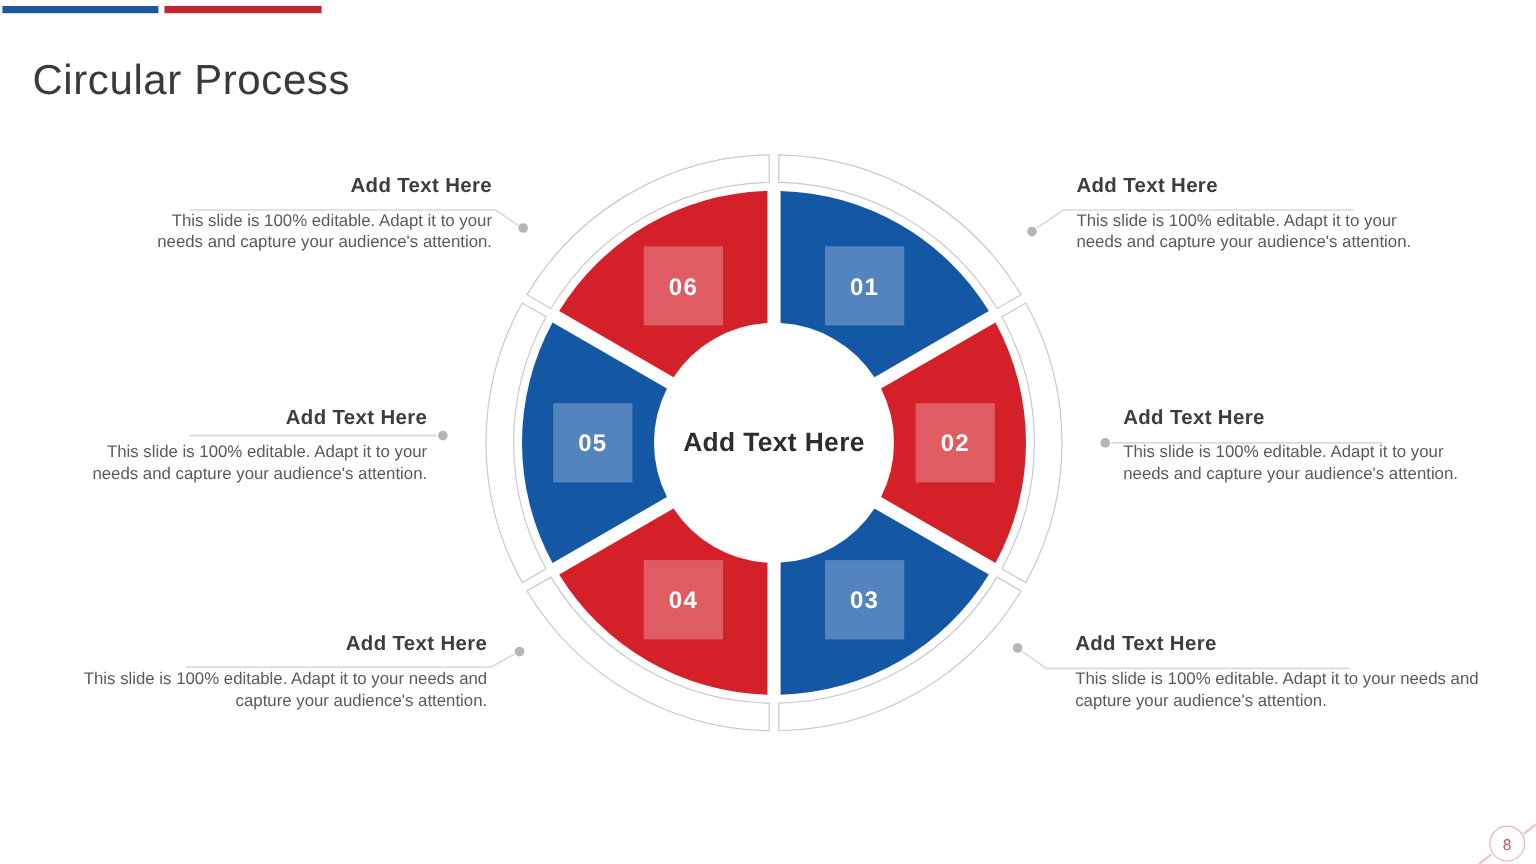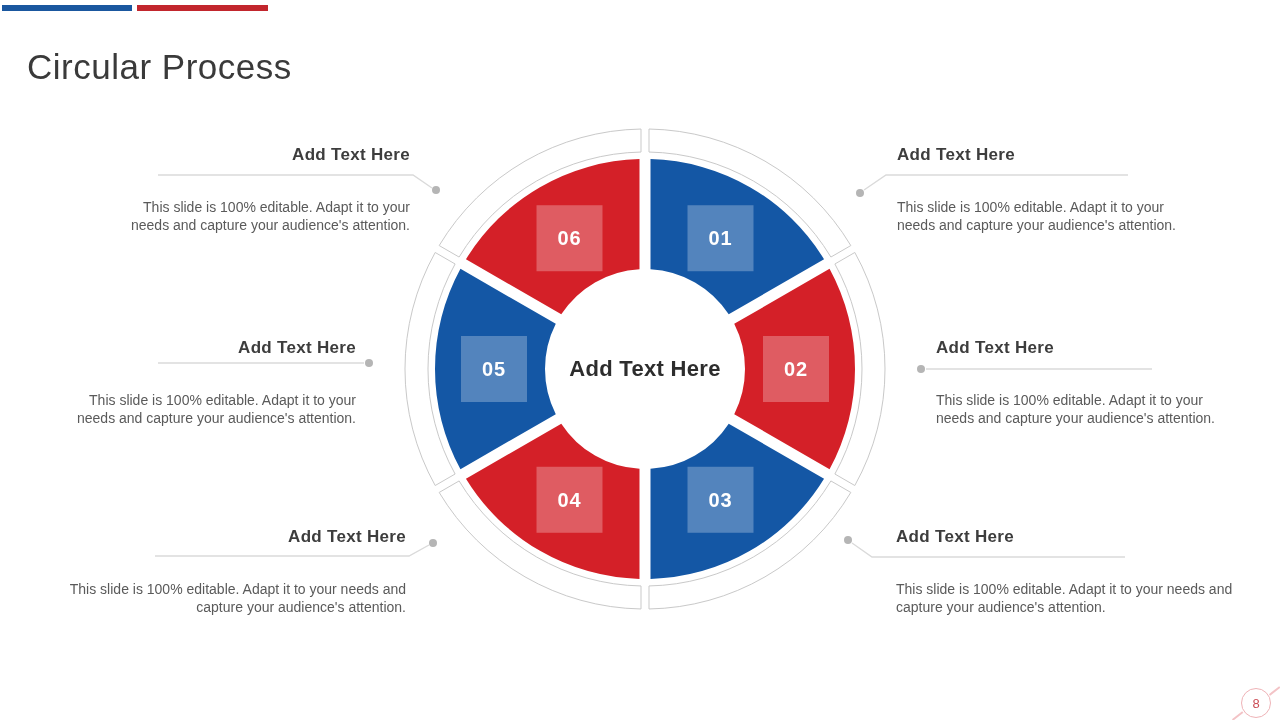--- a/index.html
+++ b/index.html
@@ -27,21 +27,21 @@
     font-size:22px;font-weight:bold;color:#2d2d2d;letter-spacing:0.3px;
   }
   .callout{position:absolute;}
   .pos-tl{left:118px;top:145px;width:292px;text-align:right;}
   .pos-tr{left:897px;top:145px;width:292px;text-align:left;}
   .pos-ml{left:64px;top:338px;width:292px;text-align:right;}
   .pos-mr{left:936px;top:338px;width:292px;text-align:left;}
   .pos-bl{left:48px;top:527px;width:358px;text-align:right;}
   .pos-br{left:896px;top:527px;width:362px;text-align:left;}
   .co-head{font-size:17px;font-weight:bold;color:#3d3d3d;letter-spacing:0.3px;line-height:20px;}
-  .co-body{margin-top:33px;font-size:14px;color:#5a5a5a;line-height:18px;}
+  .co-body{margin-top:9px;font-size:14px;color:#5a5a5a;line-height:18px;}
   .page-badge{
     position:absolute;left:1241px;top:688px;width:30px;height:30px;
     border:1.5px solid #efb3b7;border-radius:50%;color:#cc4e56;font-size:13px;
     display:flex;align-items:center;justify-content:center;background:#ffffff;box-sizing:border-box;
   }
   .page-badge::before{
     content:"";position:absolute;width:13px;height:1.5px;background:#f3c3c6;
     transform:rotate(-38deg);right:-11px;top:1px;
   }
   .page-badge::after{

